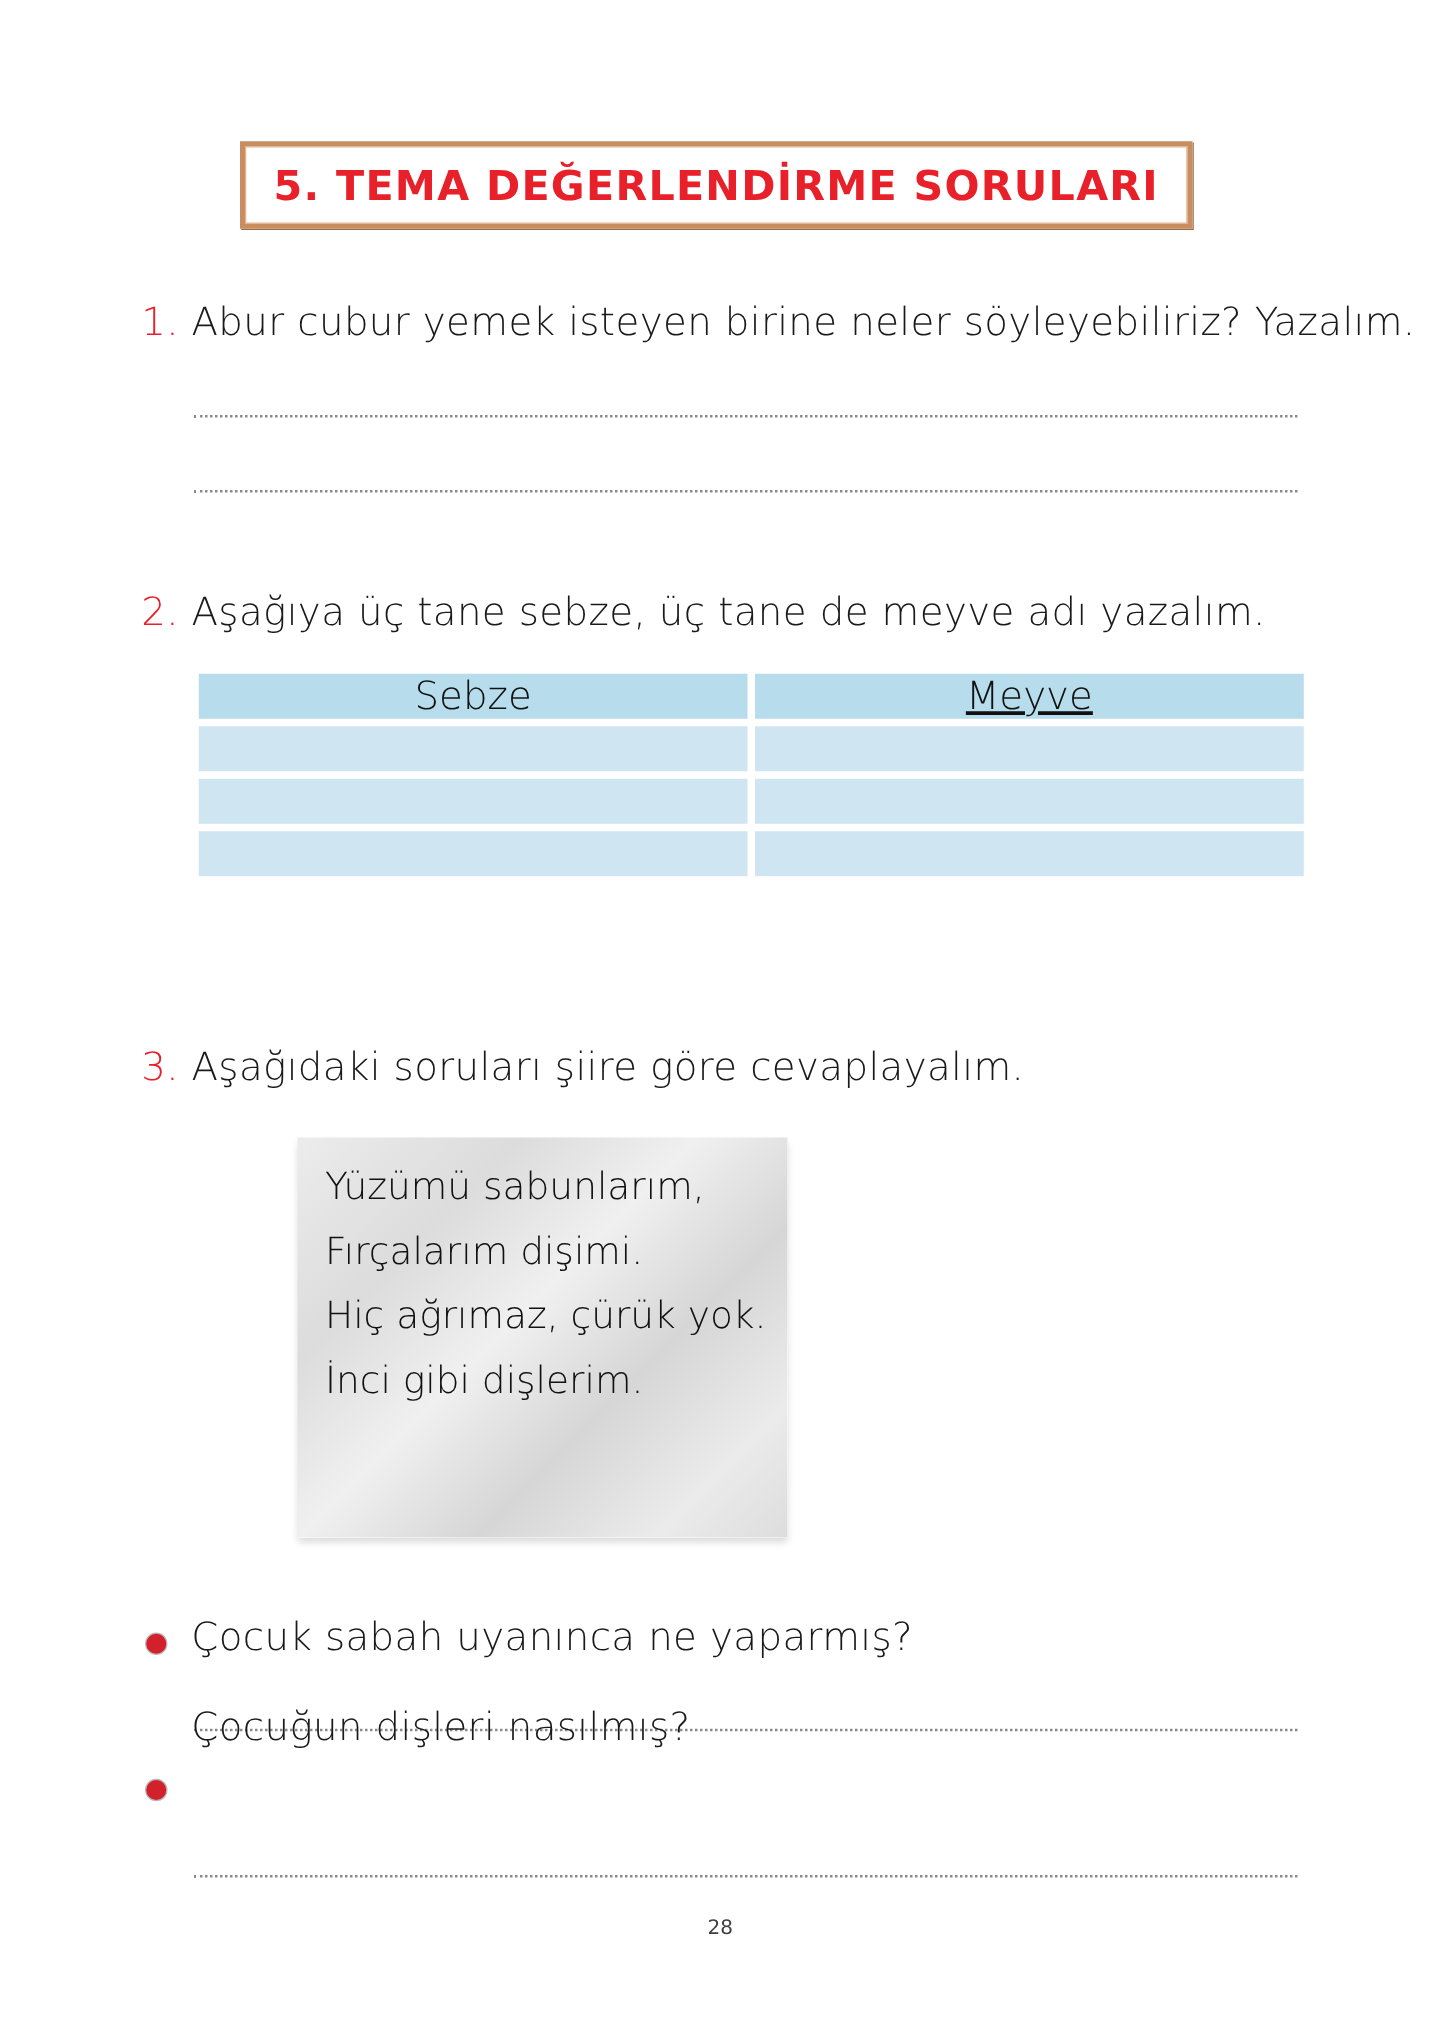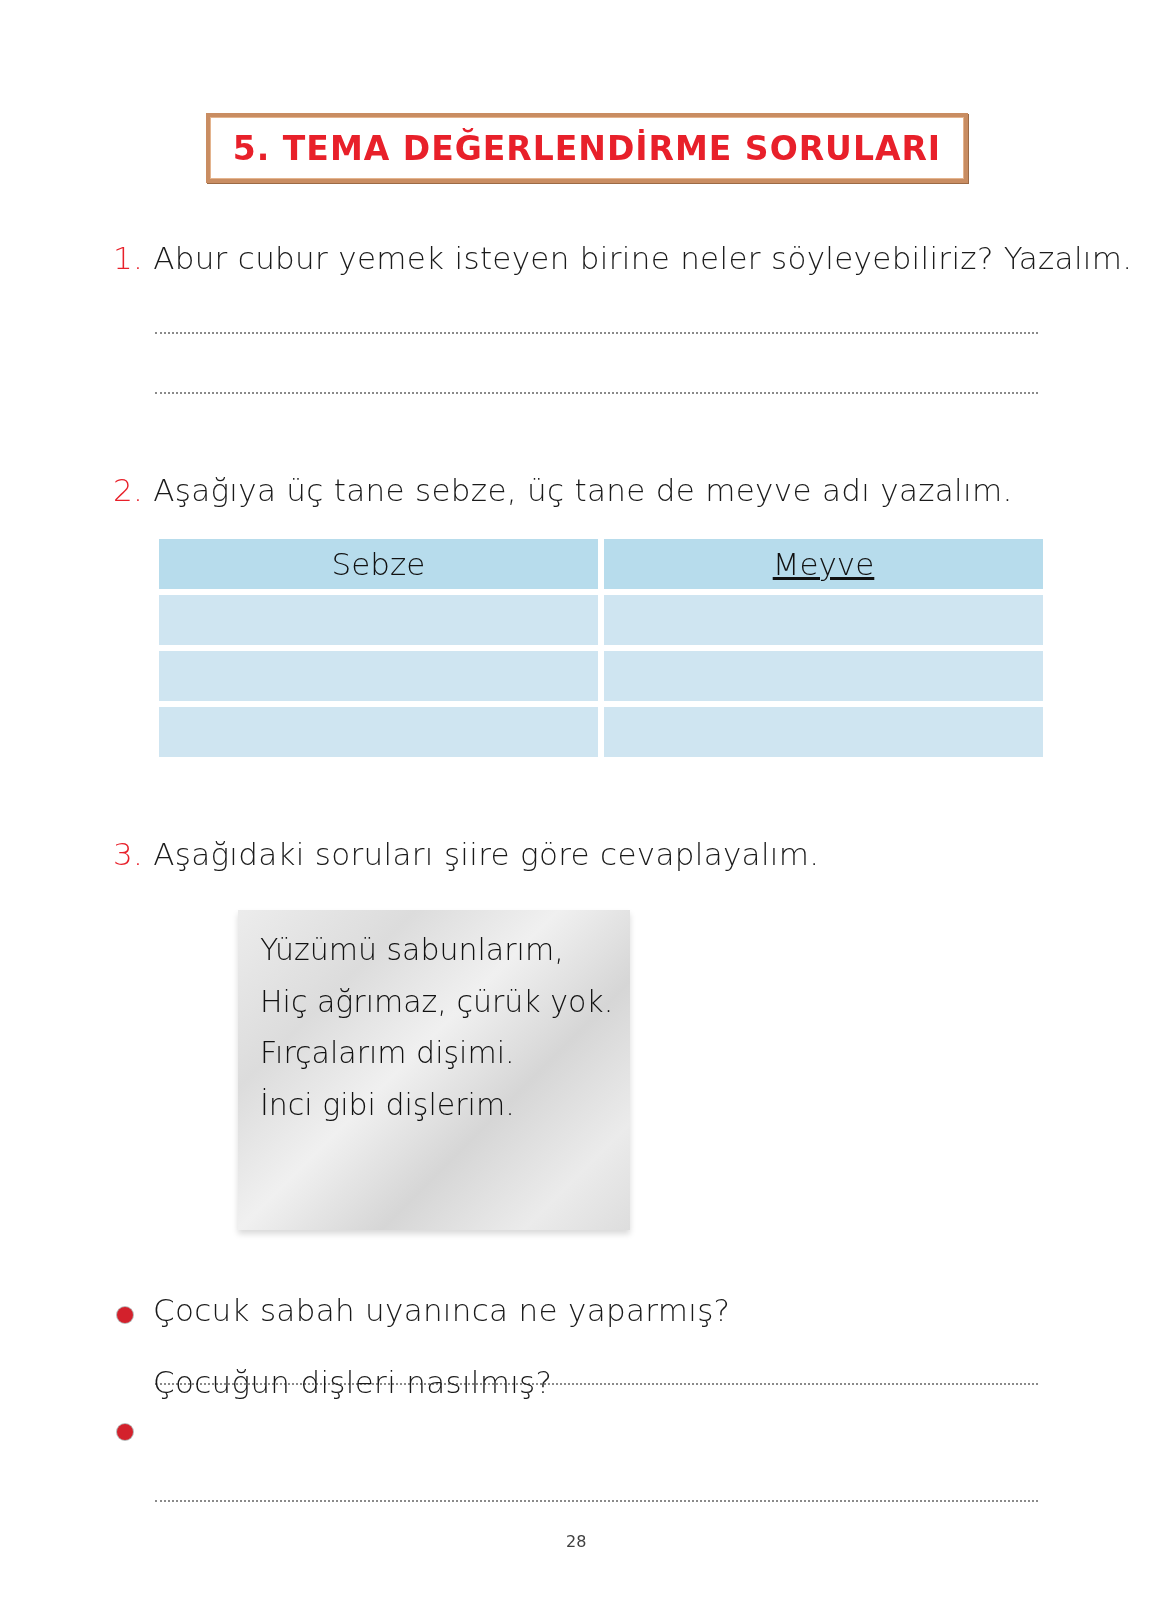--- a/index.html
+++ b/index.html
@@ -1,29 +1,29 @@
 <!DOCTYPE html>
 <html><head>
   <meta charset="utf-8">
   <style>
     html, body { margin:0; padding:0; background:#ffffff; }
     body { width:1163px; height:1616px; position:relative; overflow:hidden;
            font-family:"DejaVu Sans", sans-serif; color:#1a1a1a; }
     .abs { position:absolute; }
-    .title-box { left:206px; top:113px; width:762px; height:70px;
+    .title-box { left:192px; top:113px; width:762px; height:70px;
       border:4px solid #c98d62; box-shadow: inset 0 0 0 1px #e4b48e, 1px 1px 0 #9c6a45;
       background:#fff; display:flex; align-items:center; justify-content:center; box-sizing:border-box; }
     .title-text { color:#e8202a; font-family:"DejaVu Sans", sans-serif; font-weight:bold;
       font-size:33px; letter-spacing:1px; }
     .q { display:flex; align-items:baseline; font-family:"DejaVu Sans", sans-serif; font-weight:300;
          font-size:31px; color:#1a1a1a; letter-spacing:0.3px; }
     .qnum { color:#e8202a; margin-right:10px; }
     .dotline { height:0; border-top:2px dotted #8a8a8a; }
     .tbl { left:159px; top:539px; width:884px; }
-    .trow { display:flex; height:50px; margin-bottom:6px; }
+    .trow { display:flex; height:36px; margin-bottom:6px; }
     .cell { flex:1; height:100%; display:flex; align-items:center; justify-content:center;
             font-size:31px; font-weight:300; color:#111; }
     .cell + .cell { margin-left:6px;text-decoration:underline; }
     .hdr .cell { background:#b7dcec; }
     .body .cell { background:#cfe5f1; }
     .poem { left:238px; top:910px; width:392px; height:320px;
       background: linear-gradient(135deg, #ececec 0%, #dcdcdc 25%, #f0f0f0 45%, #d6d6d6 65%, #ebebeb 85%, #dddddd 100%);
       box-shadow: 0 4px 6px rgba(0,0,0,0.15); box-sizing:border-box; padding:14px 0 0 22px; }
     .poem-line { font-size:30px; font-weight:300; line-height:51.5px; color:#111; white-space:nowrap; }
     .bullet { width:16px; height:16px; border-radius:50%; background:#d3212c;
@@ -68,22 +68,22 @@
   </div>
 </div>
 
 <div class="abs q" style="left:113px; top:836px;">
   <span class="qnum">3.</span>
   <span>Aşağıdaki soruları şiire göre cevaplayalım.</span>
 </div>
 
 <div class="abs poem">
   <div class="poem-line">Yüzümü sabunlarım,</div>
+  <div class="poem-line">Fırçalarım dişimi.</div>
   <div class="poem-line">Hiç ağrımaz, çürük yok.</div>
-  <div class="poem-line">Fırçalarım dişimi.</div>
   <div class="poem-line">İnci gibi dişlerim.</div>
 </div>
 
 <div class="abs" style="left:117px; top:1307px;">
     <div class="bullet"></div>
   </div>
 <div class="abs q" style="left:153px; top:1292px;">
   <span>Çocuk sabah uyanınca ne yaparmış?</span>
 </div>
 <div class="abs dotline" style="left:155px; top:1383px; width:883px;"></div>

